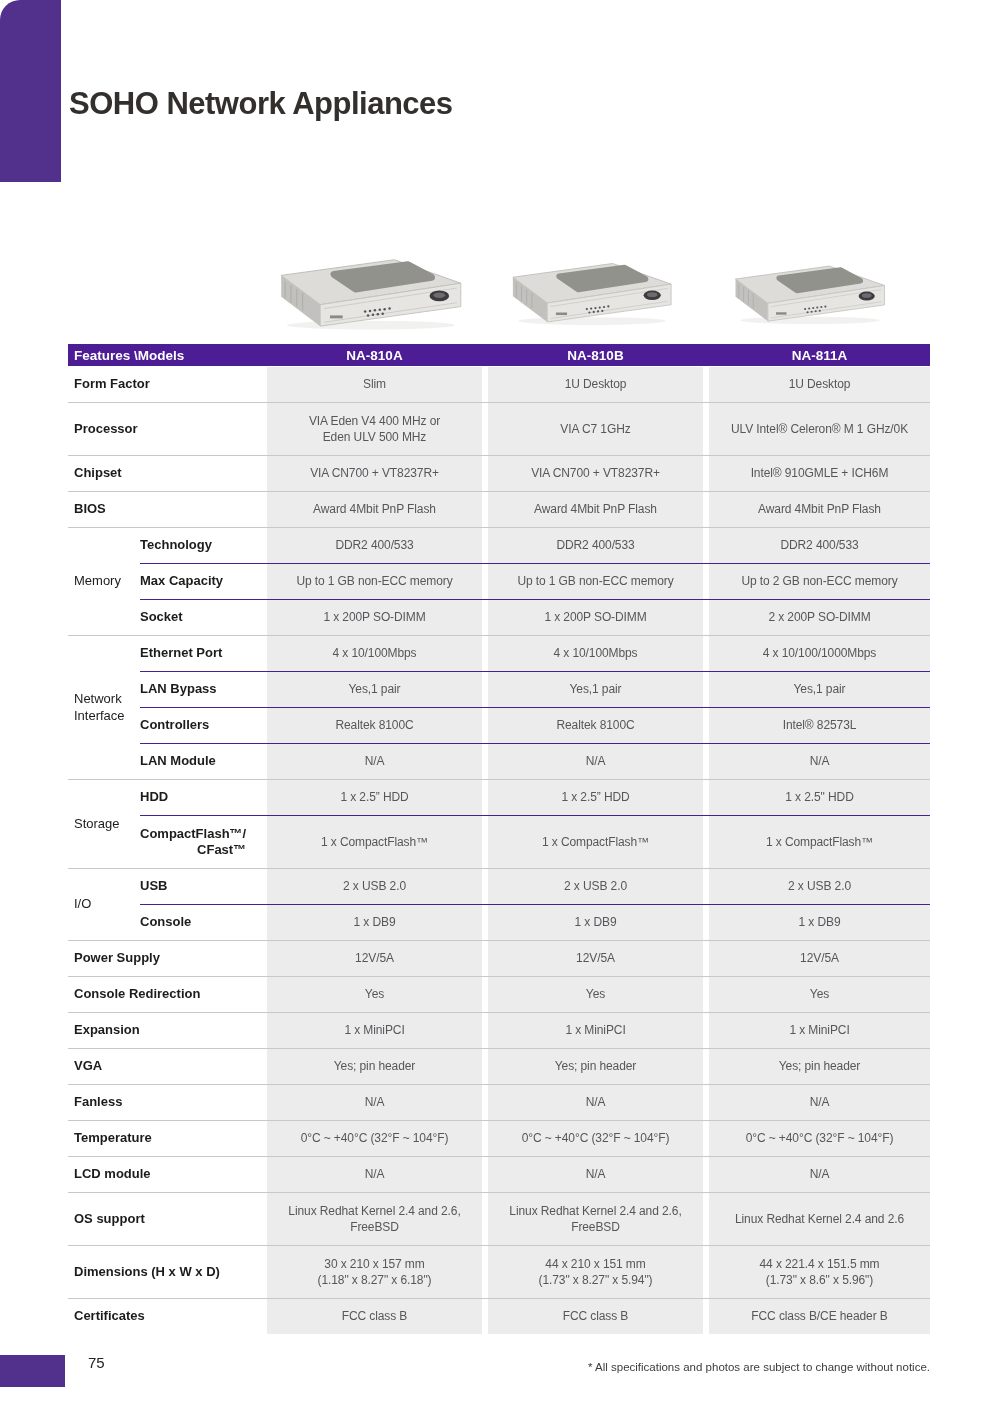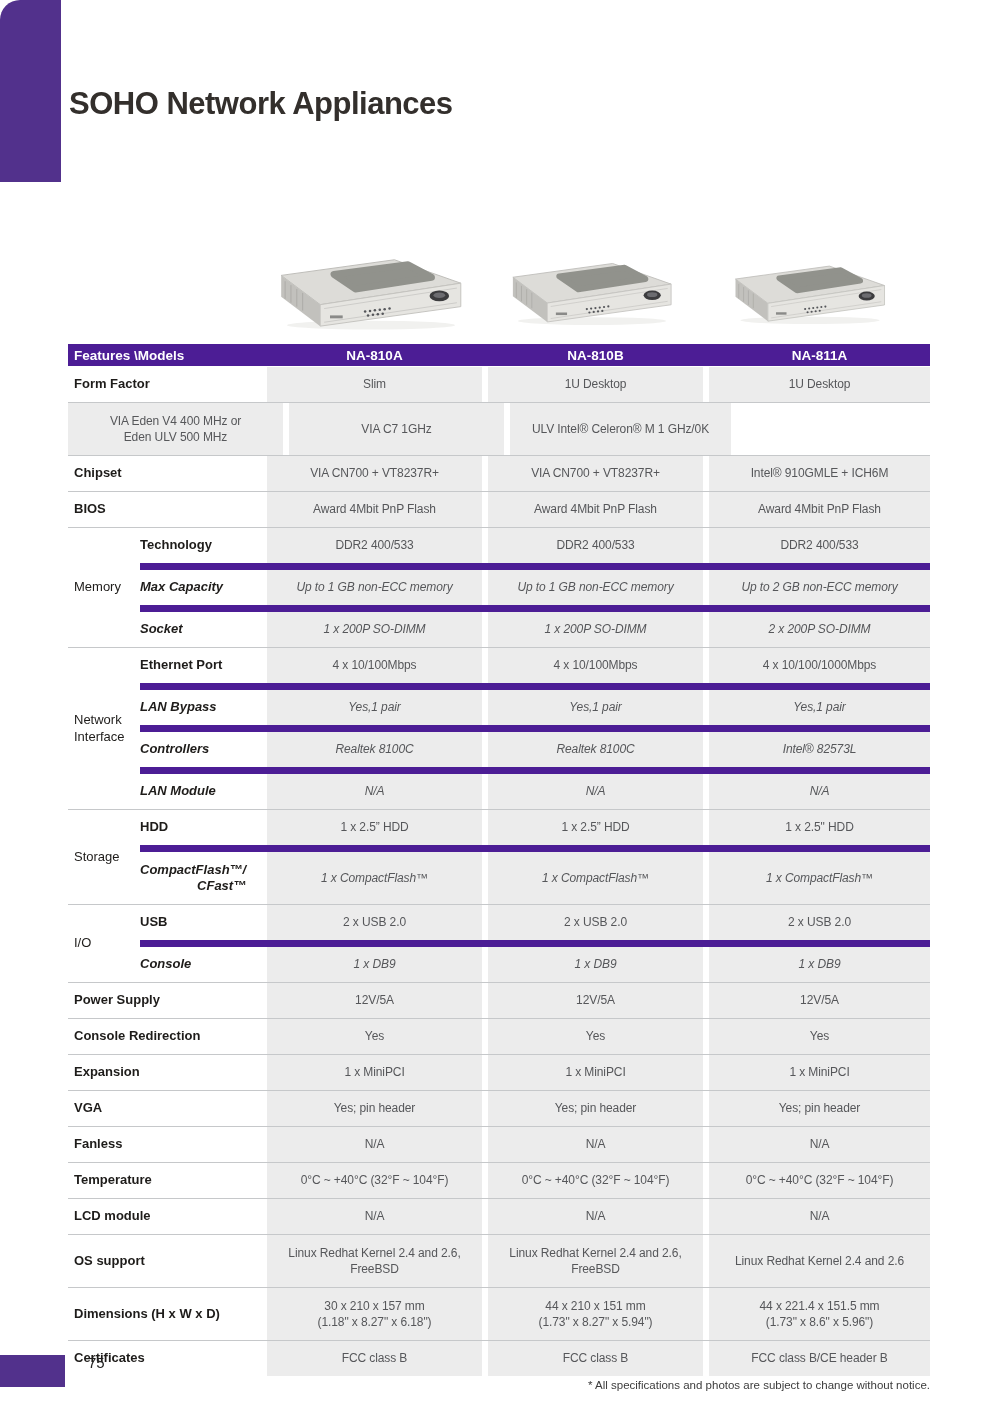--- a/index.html
+++ b/index.html
@@ -26,26 +26,26 @@
              font-weight:bold;font-size:13px;color:#1e1c1a;white-space:pre-line;line-height:1.25;}
   .cell{width:215px;margin-right:6px;background:#ececec;display:flex;align-items:center;
         justify-content:center;text-align:center;font-size:12px;color:#56575a;
         white-space:pre-line;line-height:1.35;letter-spacing:-0.1px;}
   .cell.last{width:221px;margin-right:0;}
   .group-row{display:flex;}
   .group-label{width:72px;display:flex;align-items:center;padding-left:6px;box-sizing:border-box;
                font-weight:normal;font-size:13px;color:#1e1c1a;line-height:1.25;}
   .subrows{flex:1;display:flex;flex-direction:column;}
   .sub-row{display:flex;min-height:35px;}
-  .sub-row.sep{border-top:7px solid #4c1d95;font-style:italic;}
+  .sub-row.sep{border-top:1px solid #4c1d95;}
   .sub-label{width:127px;display:flex;align-items:center;font-weight:bold;font-size:13px;
              color:#1e1c1a;white-space:pre-line;line-height:1.25;text-align:right;}
   .tall{min-height:52px;}
   .page-number{position:absolute;left:88px;top:1354px;font-size:15px;color:#222;}
-  .footnote{position:absolute;right:64px;top:1361px;font-size:11.5px;color:#3c3c3c;margin-top:18px;}
+  .footnote{position:absolute;right:64px;top:1361px;font-size:11.5px;color:#3c3c3c;}
 </style>
 </head>
 <body>
 
 <div class="page">
 
   <div class="top-bar"></div>
 
   <h1 class="title">SOHO Network Appliances</h1>
 
@@ -150,20 +150,21 @@
       <div class="th-model last">NA-811A</div>
     </div>
     <div id="table-body">
         <div class="single-row">
           <div class="row-label">Form Factor</div>
           <div class="cell">Slim</div>
           <div class="cell">1U Desktop</div>
           <div class="cell last">1U Desktop</div>
         </div>
         <div class="single-row tall">
+          <div class="row-label">Processor</div>
           <div class="cell">VIA Eden V4 400 MHz or
 Eden ULV 500 MHz</div>
           <div class="cell">VIA C7 1GHz</div>
           <div class="cell last">ULV Intel® Celeron® M 1 GHz/0K</div>
         </div>
         <div class="single-row">
           <div class="row-label">Chipset</div>
           <div class="cell">VIA CN700 + VT8237R+</div>
           <div class="cell">VIA CN700 + VT8237R+</div>
           <div class="cell last">Intel® 910GMLE + ICH6M</div>

